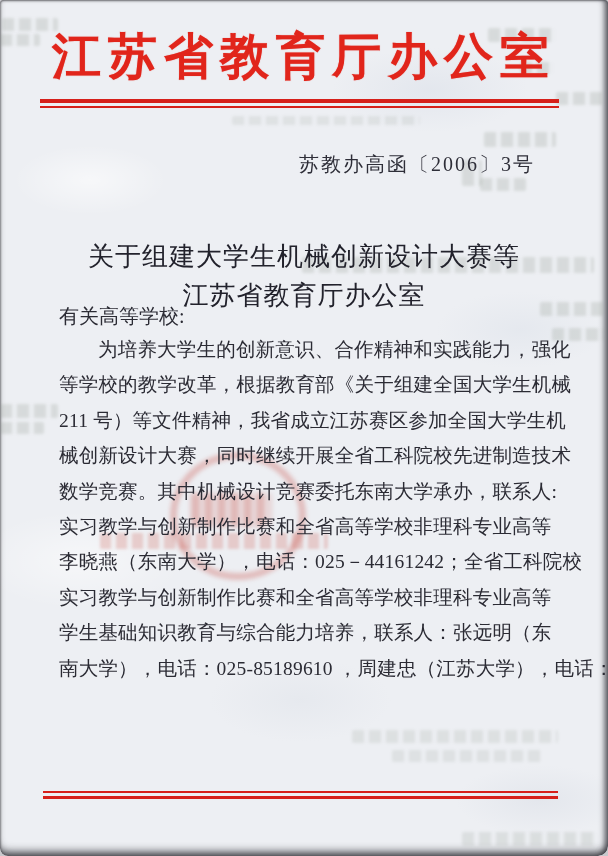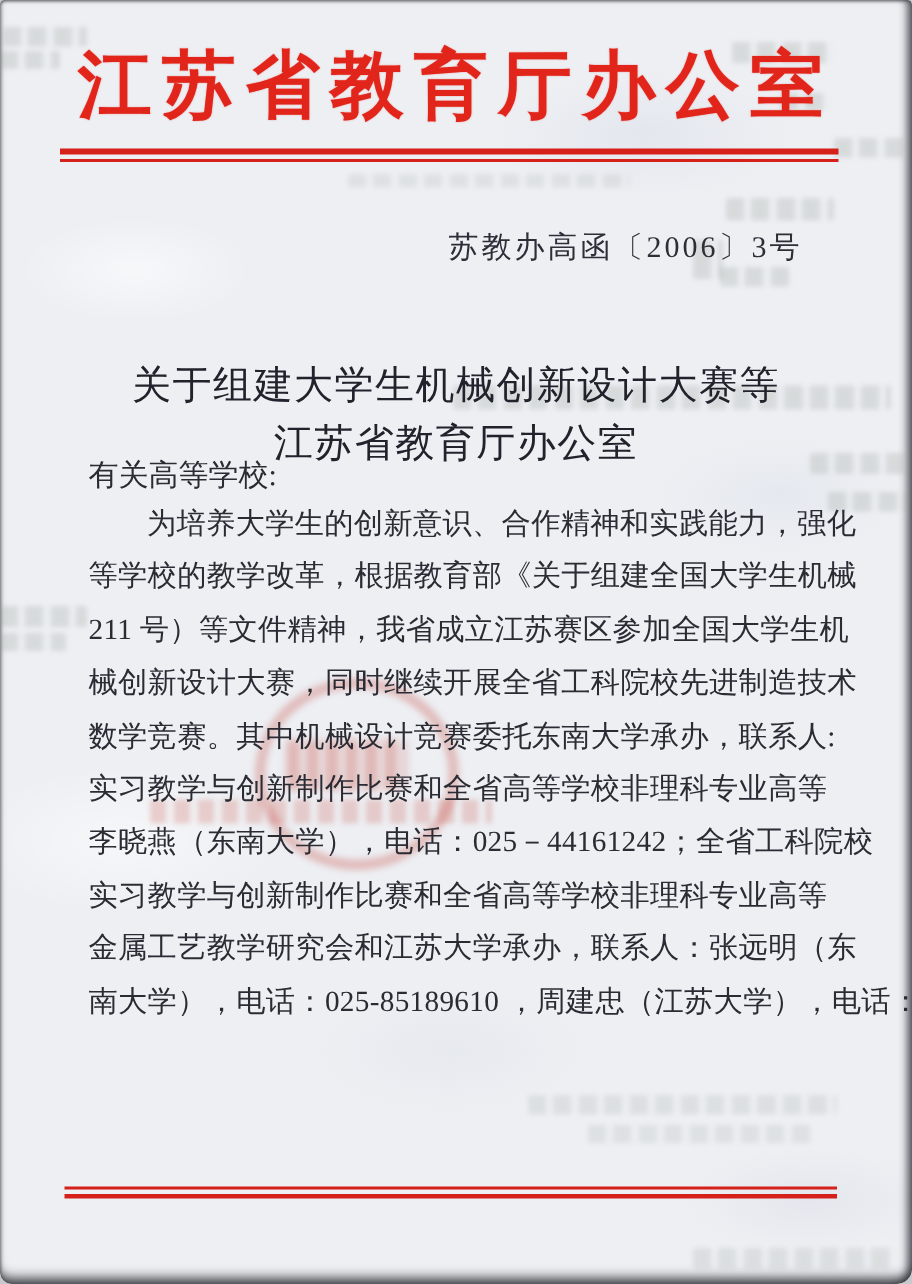--- a/index.html
+++ b/index.html
@@ -148,19 +148,19 @@
 
   <div class="body-text">
     <div class="line">为培养大学生的创新意识、合作精神和实践能力，强化</div>
     <div class="line">等学校的教学改革，根据教育部《关于组建全国大学生机械</div>
     <div class="line">211 号）等文件精神，我省成立江苏赛区参加全国大学生机</div>
     <div class="line">械创新设计大赛，同时继续开展全省工科院校先进制造技术</div>
     <div class="line">数学竞赛。其中机械设计竞赛委托东南大学承办，联系人:</div>
     <div class="line">实习教学与创新制作比赛和全省高等学校非理科专业高等</div>
     <div class="line">李晓燕（东南大学），电话：025－44161242；全省工科院校</div>
     <div class="line">实习教学与创新制作比赛和全省高等学校非理科专业高等</div>
-    <div class="line">金属工艺教学研究会和江苏大学承办，联系人：张远明（东</div>
+    <div class="line">学生基础知识教育与综合能力培养，联系人：张远明（东</div>
     <div class="line">南大学），电话：025-85189610 ，周建忠（江苏大学），电话：</div>
   </div>
 
   <div class="rule rule-bottom"></div>
 
 </div>
 
 </body></html>

